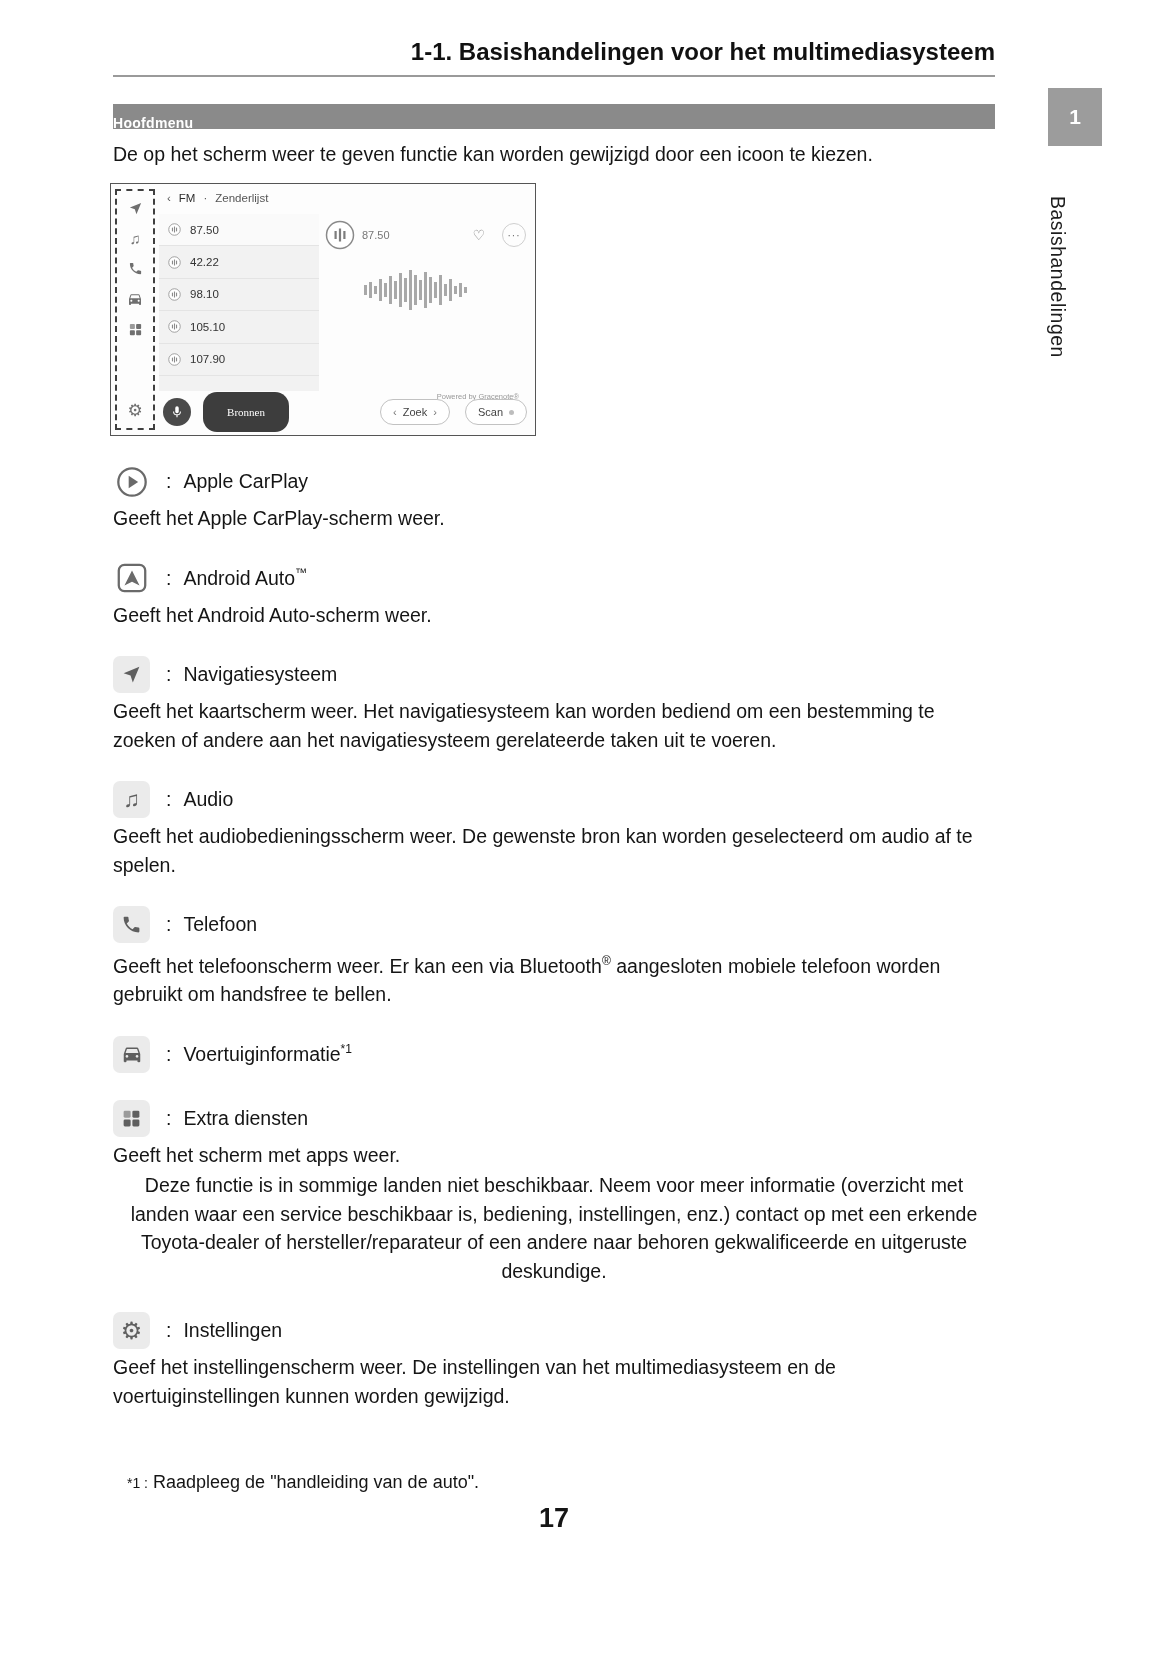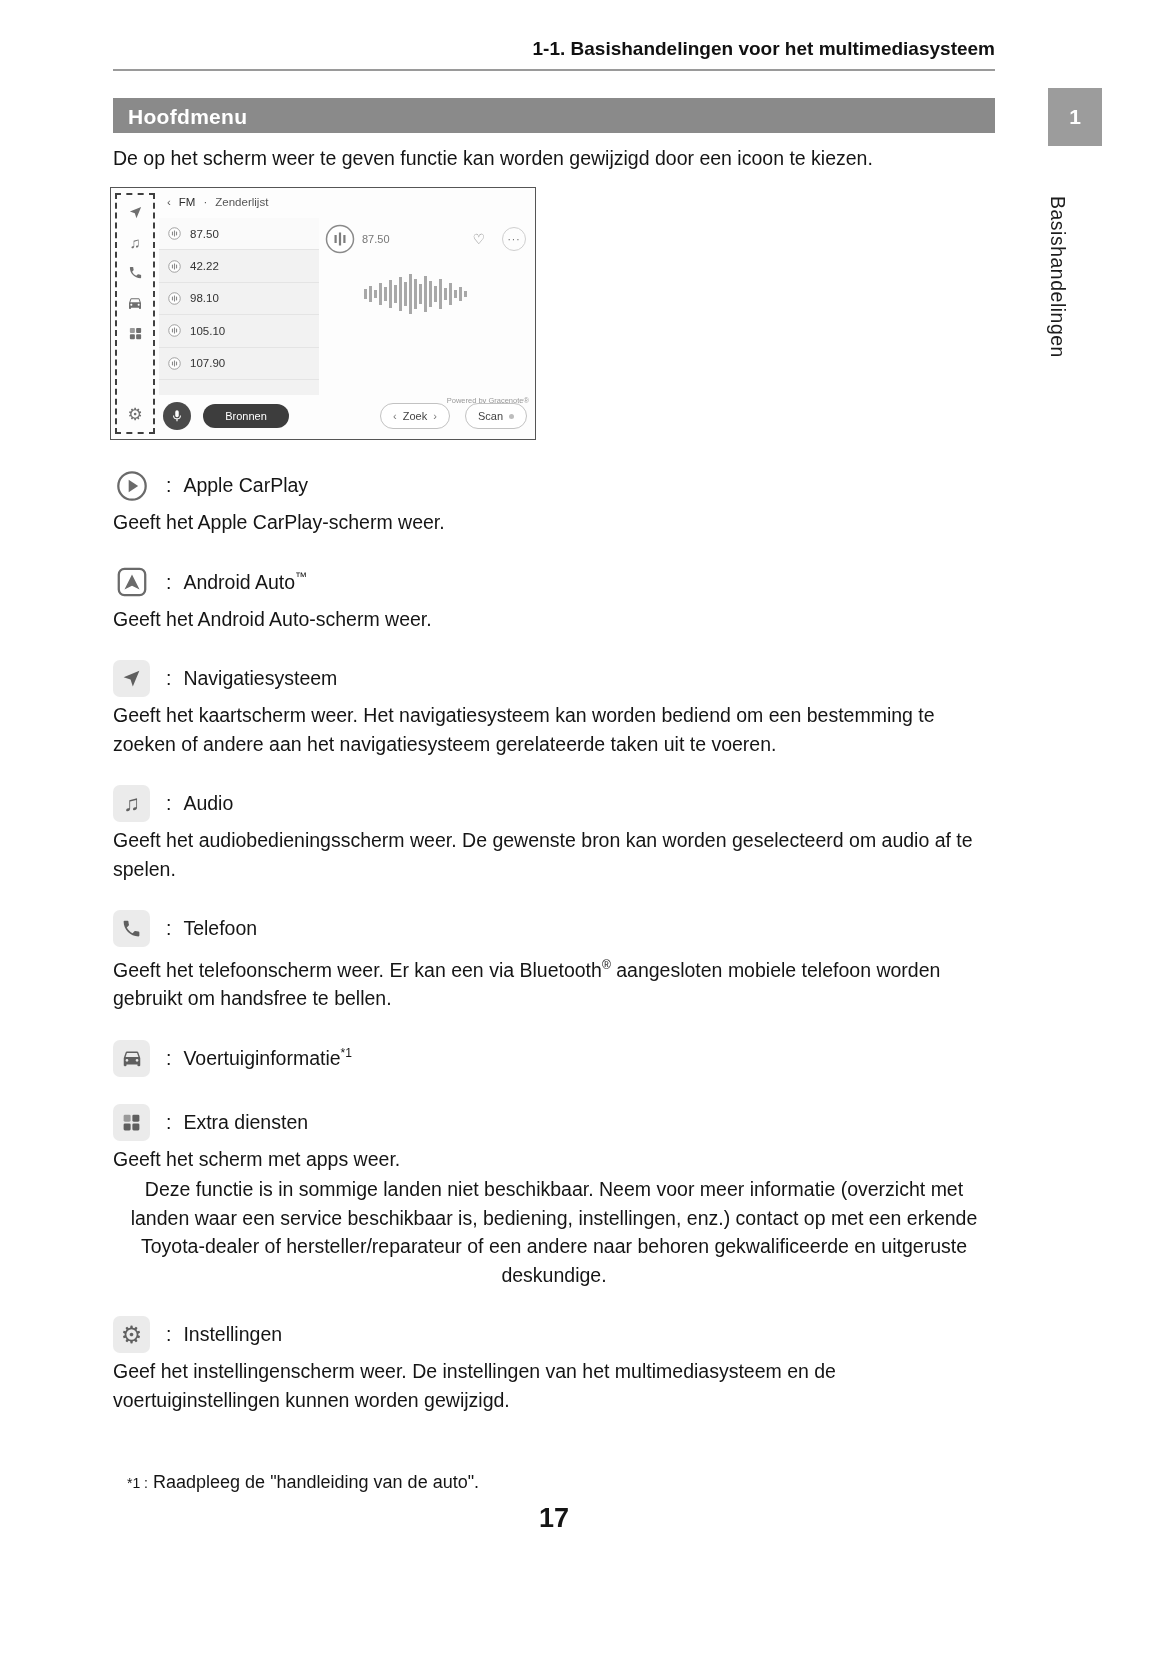--- a/index.html
+++ b/index.html
@@ -3,25 +3,25 @@
 <meta charset="utf-8">
 <style>
   * { margin:0; padding:0; box-sizing:border-box; }
   html,body { background:#ffffff; }
   body {
     width:1165px; height:1653px; position:relative;
     font-family:"Liberation Sans", sans-serif; color:#151515;
   }
   .content { position:absolute; left:113px; top:0; width:882px; }
 
-  .header-text { padding-top:38px; text-align:right; font-weight:700; font-size:19px; color:#111; }
+  .header-text { padding-top:38px; text-align:right; font-weight:700; font-size:24px; color:#111; }
   .header-rule { margin-top:9px; height:2px; background:#9a9a9a; }
 
-  .title-bar { margin-top:27px; height:35px; background:#8a8a8a; color:#ffffff;
-    font-weight:700; font-size:21px; line-height:38px; padding-left:15px; letter-spacing:0.3px; }
+  .title-bar { margin-top:27px; height:25px; background:#8a8a8a; color:#ffffff;
+    font-weight:700; font-size:14px; line-height:38px; letter-spacing:0.3px; }
 
   .intro { margin-top:11px; font-size:19.5px; line-height:28px; }
 
   
   .shot { margin-top:15px; margin-left:-3px; width:426px; height:253px;
     border:1px solid #555; background:#fdfdfd; position:relative; }
   .shot-rail { position:absolute; left:4px; top:5px; bottom:5px; width:40px; }
   .rail-dash { position:absolute; inset:0; border:2px dashed #3f3f3f; }
   .rail-icons { position:absolute; top:12px; left:0; right:0; display:flex; flex-direction:column; align-items:center; gap:15px; }
   .rail-gear { position:absolute; bottom:10px; left:0; right:0; text-align:center; }
@@ -34,26 +34,26 @@
     border-bottom:1px solid #e4e4e4; font-size:11.5px; color:#333; }
   .station-row.first { background:#fafafa; }
   .shot-right { position:absolute; left:214px; top:30px; right:5px; bottom:44px; }
   .now-row { display:flex; align-items:center; gap:7px; margin-top:6px; }
   .now-freq { font-size:11px; color:#777; }
   .heart { margin-left:auto; font-size:14px; color:#8a8a8a; }
   .dots-btn { width:24px; height:24px; border:1px solid #cfcfcf; border-radius:50%;
     display:flex; align-items:center; justify-content:center; font-size:10px; color:#666;
     letter-spacing:1px; margin-left:10px; margin-right:4px; }
   .waveform { margin-top:16px; display:flex; justify-content:center; }
-  .gracenote { position:absolute; right:1px; bottom:-10px; font-size:7.5px; color:#999;margin-top:18px; }
+  .gracenote { position:absolute; right:11px; bottom:-10px; font-size:7.5px; color:#999;margin-top:18px; }
   .shot-bottom { position:absolute; left:52px; right:8px; bottom:8px; height:30px; display:flex; align-items:center; }
   .mic-btn { width:28px; height:28px; border-radius:50%; background:#4a4a4a;
     display:flex; align-items:center; justify-content:center; flex:none; }
-  .bronnen-btn { margin-left:12px; height:24px; min-width:86px; padding:0 16px; border-radius:14px;
-    background:#3d3d3d; color:#fff; font-size:11px; display:flex; align-items:center; justify-content:center; }
+  .bronnen-btn { margin-left:12px; height:40px; min-width:86px; padding:0 16px; border-radius:14px;
+    background:#3d3d3d; color:#fff; font-size:11px; display:flex; align-items:center; justify-content:center;font-family:Liberation Serif, serif; }
   .pill { height:26px; border:1px solid #c2c2c2; border-radius:13px; background:#fff;
     padding:0 12px; display:flex; align-items:center; gap:6px; font-size:11px; color:#444; }
   .pill .chev { font-size:11px; color:#777; }
   .zoek-pill { margin-left:auto; }
   .scan-pill { margin-left:15px; }
   .scan-dot { width:5px; height:5px; border-radius:50%; background:#bdbdbd; }
 
   
   .item-row { display:flex; align-items:center; margin-top:27px; }
   .tile { width:37px; height:37px; border-radius:7px; background:#ebebeb;

